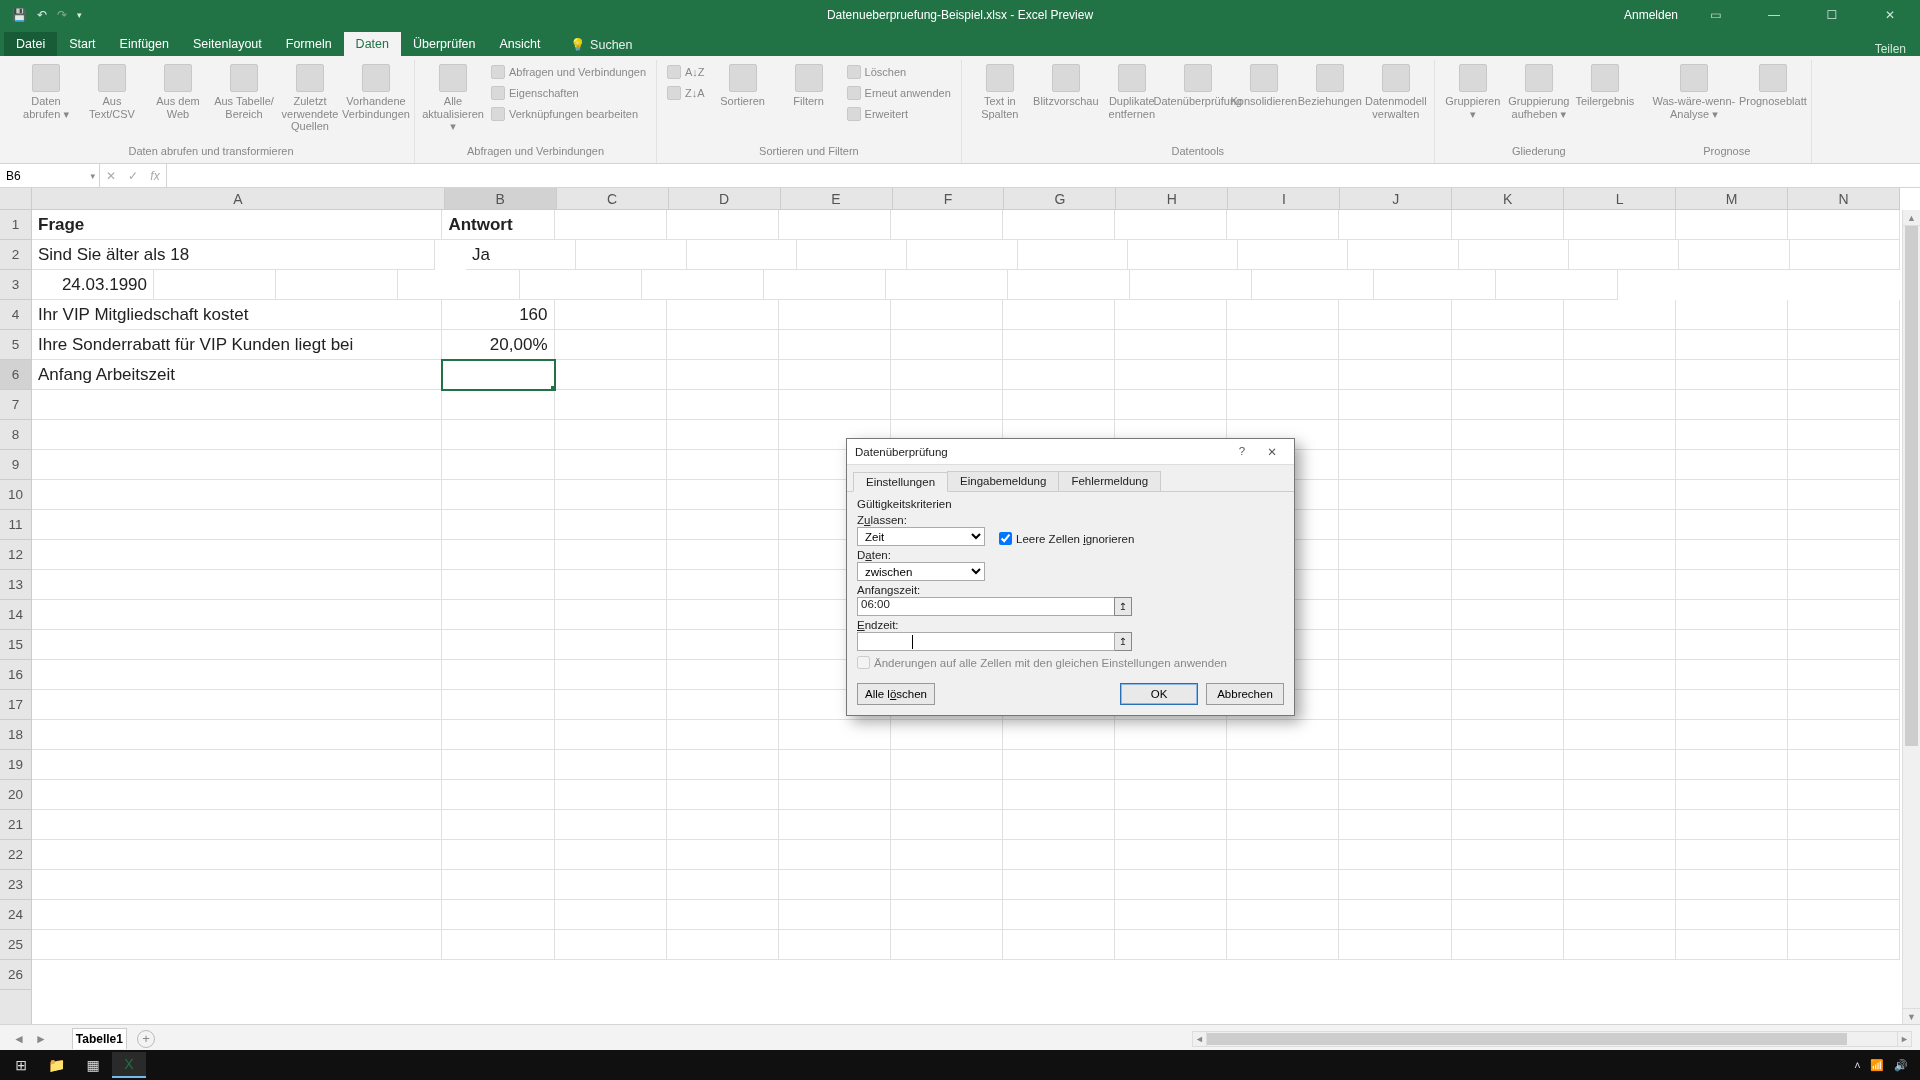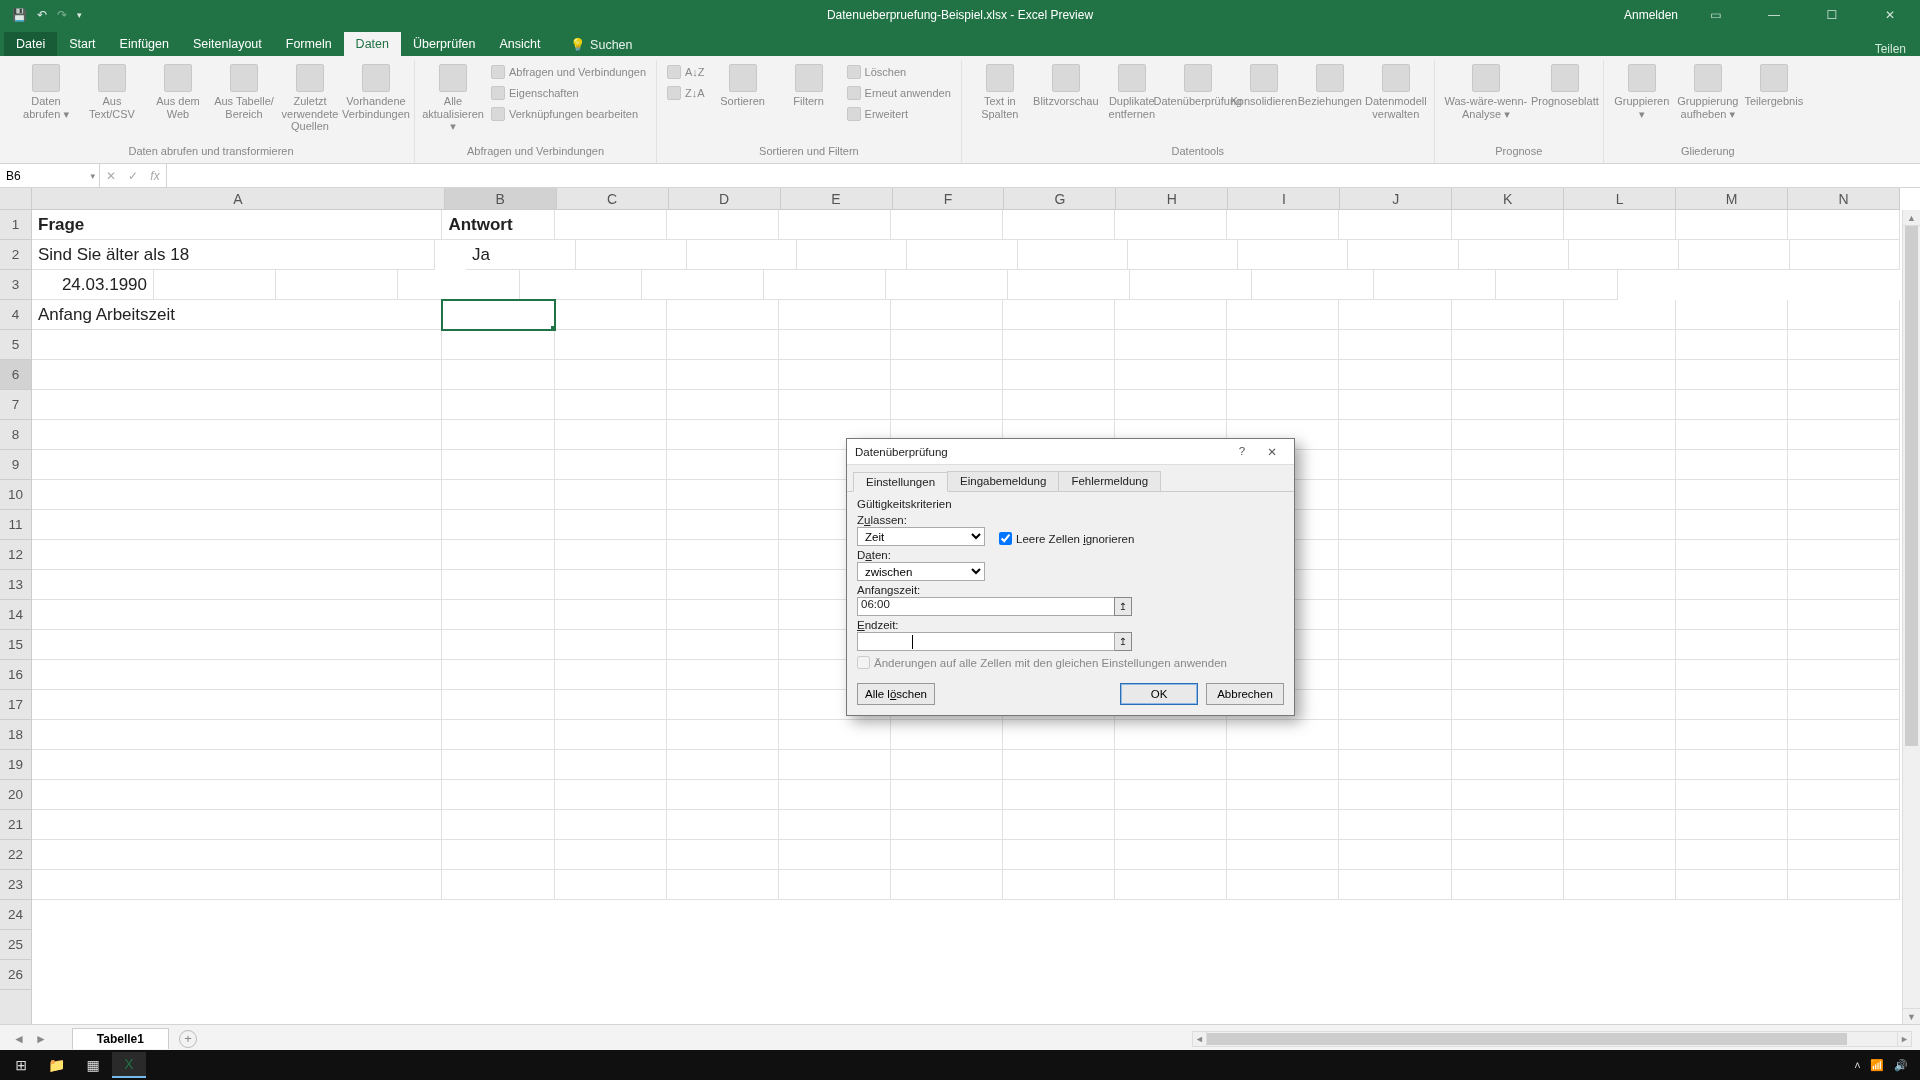--- a/index.html
+++ b/index.html
@@ -52,21 +52,21 @@
 .row { display: flex; height: 30px; }
 .cell { border-right: 1px solid #e0e0e0; border-bottom: 1px solid #e0e0e0; padding: 2px 6px; font-size: 17px; color: #222; display:flex; align-items:center; overflow:hidden; white-space:nowrap;}
 .cell.bold { font-weight: 600; }
 .cell.right { justify-content: flex-end; }
 .cell.active { outline: 2px solid #217346; outline-offset: -1px; z-index: 5; position: relative;}
 .cell.active::after { content:""; position:absolute; right:-3px; bottom:-3px; width:6px; height:6px; background:#217346;}
 
 
 .sheetbar { position: absolute; bottom: 28px; left: 0; right: 0; height: 28px; background: #f3f3f3; border-top: 1px solid #d4d4d4; display:flex; align-items:center; font-size:12px; padding: 0 8px;}
 .sheetbar .navbtn { color:#888; padding: 0 5px;}
-.sheetbar .stab { background:#fff; border:1px solid #ccc; border-bottom:none; padding: 3px 24px; margin-left:20px; font-weight:600;}
+.sheetbar .stab { background:#fff; border:1px solid #ccc; border-bottom:none; padding: 3px 3px; margin-left:20px; font-weight:600;}
 .sheetbar .addtab { width:18px; height:18px; border:1px solid #bbb; border-radius:50%; margin-left:10px; display:flex; align-items:center; justify-content:center; color:#888; font-size:13px;}
 .sheetbar .hscroll { margin-left:auto; width: 720px; height: 16px; background:#f0f0f0; border:1px solid #ddd; position:relative;}
 .sheetbar .hscroll .thumb { position:absolute; left:14px; top:1px; bottom:1px; width: 640px; background:#cdcdcd;}
 .sheetbar .hscroll .arr { position:absolute; top:0; bottom:0; width:14px; display:flex;align-items:center;justify-content:center;color:#888;font-size:9px;}
 .sheetbar .hscroll .arr.l{left:0;border-right:1px solid #ddd;} .sheetbar .hscroll .arr.r{right:0;border-left:1px solid #ddd;}
 
 
 .statusbar { position: absolute; bottom: 0; left: 0; right: 0; height: 28px; background: #f3f3f3; border-top:1px solid #d4d4d4; display:flex; align-items:center; font-size:12px; color:#555; padding: 0 10px;}
 .statusbar .views { margin-left:auto; display:flex; align-items:center; gap:2px;}
 .statusbar .vbtn { width:26px; height:18px; border:1px solid #c8c8c8; background:#eee;}
@@ -262,49 +262,49 @@
           <div class="ico"></div>
           <span>Beziehungen</span>
         </div>
       <div class="rbtn">
           <div class="ico"></div>
           <span>Datenmodell verwalten</span>
         </div>
     </div>
     <div class="label">Datentools</div>
   </div>
+  <div class="rgroup" style="border-right:none">
+    <div class="items">
+      <div class="rbtn">
+          <div class="ico"></div>
+          <span>Gruppieren ▾</span>
+        </div>
+      <div class="rbtn">
+          <div class="ico"></div>
+          <span>Gruppierung aufheben ▾</span>
+        </div>
+      <div class="rbtn">
+          <div class="ico"></div>
+          <span>Teilergebnis</span>
+        </div>
+    </div>
+    <div class="label">Gliederung</div>
+  </div>
   <div class="rgroup">
     <div class="items">
       <div class="rbtn" style="width:90px">
           <div class="ico"></div>
           <span>Was-wäre-wenn-Analyse ▾</span>
         </div>
       <div class="rbtn">
           <div class="ico"></div>
           <span>Prognoseblatt</span>
         </div>
     </div>
     <div class="label">Prognose</div>
-  </div>
-  <div class="rgroup" style="border-right:none">
-    <div class="items">
-      <div class="rbtn">
-          <div class="ico"></div>
-          <span>Gruppieren ▾</span>
-        </div>
-      <div class="rbtn">
-          <div class="ico"></div>
-          <span>Gruppierung aufheben ▾</span>
-        </div>
-      <div class="rbtn">
-          <div class="ico"></div>
-          <span>Teilergebnis</span>
-        </div>
-    </div>
-    <div class="label">Gliederung</div>
   </div>
 </div>
 
 <div class="fbar">
   <div class="namebox">
       <span>B6</span>
     </div>
   <div class="fxctrl">
     <span>✕</span>
     <span>✓</span>
@@ -403,20 +403,52 @@
         <div class="cell" style="width: 122px;"></div>
         <div class="cell" style="width: 122px;"></div>
         <div class="cell" style="width: 122px;"></div>
         <div class="cell" style="width: 122px;"></div>
         <div class="cell" style="width: 122px;"></div>
         <div class="cell" style="width: 122px;"></div>
         <div class="cell" style="width: 122px;"></div>
         <div class="cell" style="width: 122px;"></div>
       </div>
       <div class="row">
+        <div class="cell" style="width: 450px;">Ihr VIP Mitgliedschaft kostet</div>
+        <div class="cell right" style="width: 122px;">160</div>
+        <div class="cell" style="width: 122px;"></div>
+        <div class="cell" style="width: 122px;"></div>
+        <div class="cell" style="width: 122px;"></div>
+        <div class="cell" style="width: 122px;"></div>
+        <div class="cell" style="width: 122px;"></div>
+        <div class="cell" style="width: 122px;"></div>
+        <div class="cell" style="width: 122px;"></div>
+        <div class="cell" style="width: 122px;"></div>
+        <div class="cell" style="width: 122px;"></div>
+        <div class="cell" style="width: 122px;"></div>
+        <div class="cell" style="width: 122px;"></div>
+        <div class="cell" style="width: 122px;"></div>
+      </div>
+      <div class="row">
+        <div class="cell" style="width: 450px;">Ihre Sonderrabatt für VIP Kunden liegt bei</div>
+        <div class="cell right" style="width: 122px;">20,00%</div>
+        <div class="cell" style="width: 122px;"></div>
+        <div class="cell" style="width: 122px;"></div>
+        <div class="cell" style="width: 122px;"></div>
+        <div class="cell" style="width: 122px;"></div>
+        <div class="cell" style="width: 122px;"></div>
+        <div class="cell" style="width: 122px;"></div>
+        <div class="cell" style="width: 122px;"></div>
+        <div class="cell" style="width: 122px;"></div>
+        <div class="cell" style="width: 122px;"></div>
+        <div class="cell" style="width: 122px;"></div>
+        <div class="cell" style="width: 122px;"></div>
+        <div class="cell" style="width: 122px;"></div>
+      </div>
+      <div class="row">
         <div class="cell" style="width: 450px;">Anfang Arbeitszeit</div>
         <div class="cell active" style="width: 122px;"></div>
         <div class="cell" style="width: 122px;"></div>
         <div class="cell" style="width: 122px;"></div>
         <div class="cell" style="width: 122px;"></div>
         <div class="cell" style="width: 122px;"></div>
         <div class="cell" style="width: 122px;"></div>
         <div class="cell" style="width: 122px;"></div>
         <div class="cell" style="width: 122px;"></div>
         <div class="cell" style="width: 122px;"></div>

